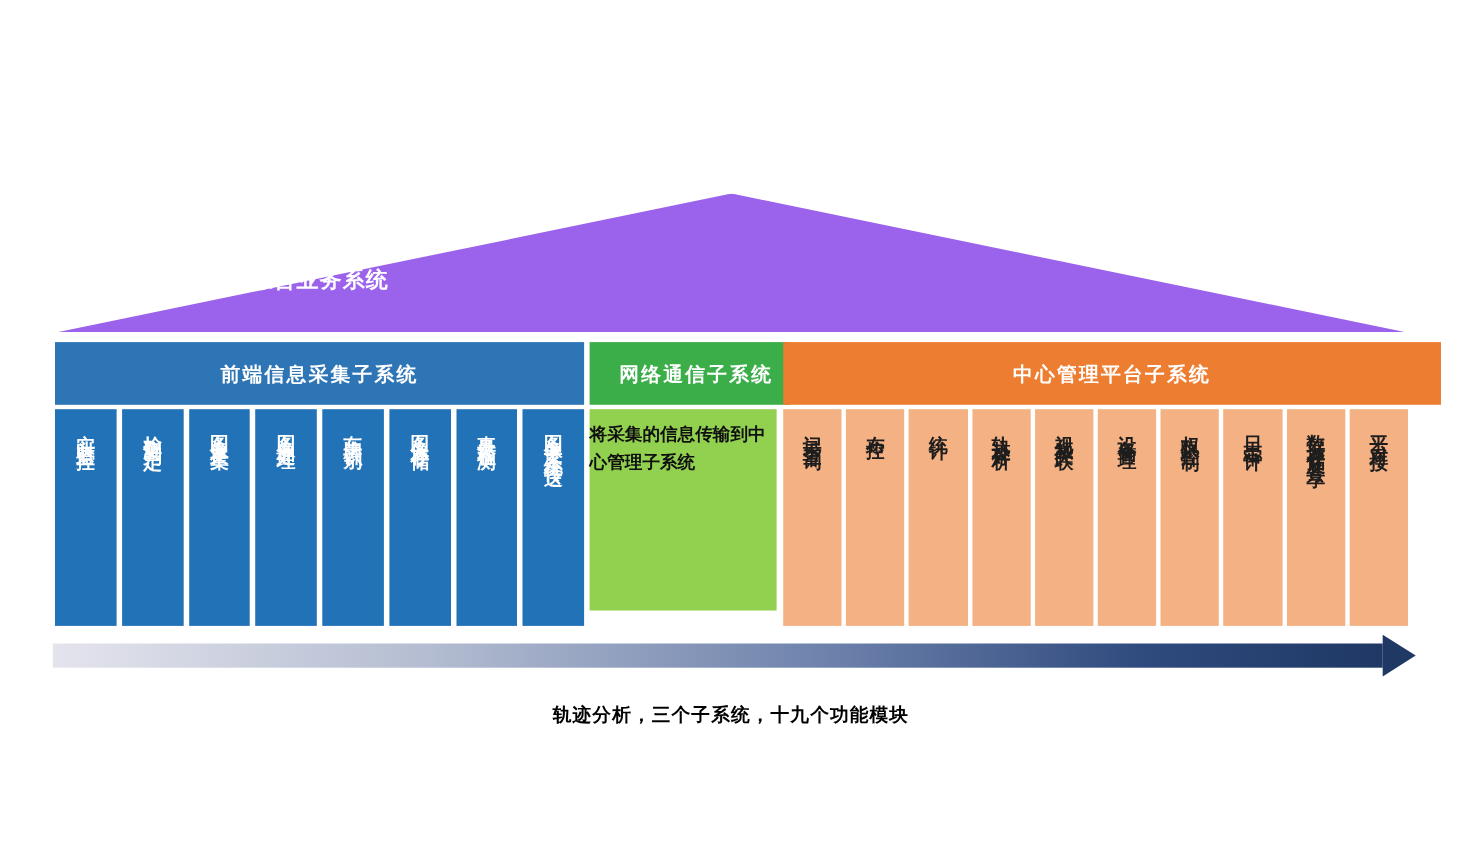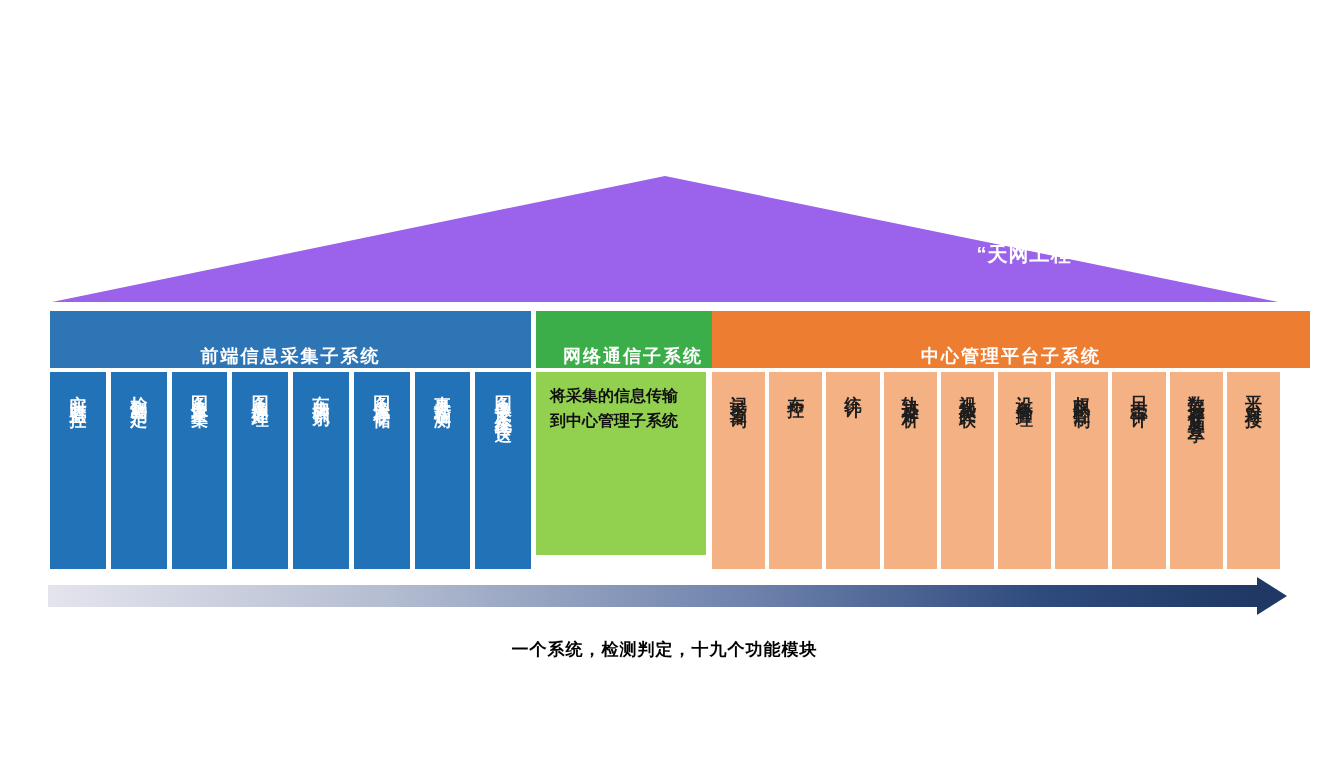--- a/index.html
+++ b/index.html
@@ -8,27 +8,27 @@
     font-family:"Liberation Sans","DejaVu Sans",sans-serif;overflow:hidden;
   }
   
   .roof{
     position:absolute;left:52px;top:176px;width:1226px;height:126px;
     background:#9B62EC;
     -webkit-clip-path:polygon(50% 0,100% 100%,0 100%);
     clip-path:polygon(50% 0,100% 100%,0 100%);
   }
   .roof-title{
-    position:absolute;left:52px;top:241px;width:1226px;text-align:right;
+    position:absolute;left:52px;top:241px;width:1226px;text-align:left;
     color:#ffffff;font-size:20px;font-weight:bold;letter-spacing:1px;
   }
   
   .header{
     position:absolute;top:311px;height:57px;
-    display:flex;align-items:flex-end;justify-content:center;
+    display:flex;align-items:center;justify-content:center;
     color:#ffffff;font-weight:bold;font-size:18px;letter-spacing:2px;
   }
   .header-frontend{left:50px;width:481px;background:#2E75B6;}
   .header-network{left:536px;width:170px;background:#3BAE4A;padding-left:12px;}
   .header-center{left:712px;width:598px;background:#ED7D31;}
   
   .cols{position:absolute;top:372px;height:197px;display:flex;}
   .cols-frontend{left:50px;width:481px;gap:5px;}
   .cols-center{left:712px;width:568px;gap:4px;}
   .vcol{flex:1;display:flex;justify-content:center;padding-top:10px;box-sizing:border-box;}
@@ -36,21 +36,21 @@
     writing-mode:vertical-rl;text-orientation:upright;
     font-weight:bold;font-size:17px;letter-spacing:5px;line-height:1;
   }
   .vcol-blue{background:#2272B8;}
   .vcol-blue span{color:#ffffff;}
   .vcol-orange{background:#F4B183;}
   .vcol-orange span{color:#1d1d1d;}
   
   .green-box{
     position:absolute;left:536px;top:372px;width:170px;height:183px;
-    background:#92D050;box-sizing:border-box;padding:12px 14px;
+    background:#92D050;box-sizing:border-box;padding:12px 0;
     color:#101010;font-weight:bold;font-size:16px;line-height:1.55;
   }
   
   .arrow{
     position:absolute;left:48px;top:577px;width:1239px;height:38px;
     display:flex;align-items:center;
   }
   .arrow-body{
     flex:1;height:22px;
     background:linear-gradient(90deg,#E4E4ED 0%,#B4BDD1 28%,#6E82AC 58%,#2F4A7E 82%,#1F3864 100%);
@@ -146,15 +146,15 @@
     <div class="vcol vcol-orange">
         <span>平台对接</span>
       </div>
   </div>
 
   <div class="arrow">
     <div class="arrow-body"></div>
     <div class="arrow-head"></div>
   </div>
 
-  <div class="caption">一个系统，检测判定，十九个功能模块</div>
+  <div class="caption">轨迹分析，三个子系统，十九个功能模块</div>
 
 </div>
 
 </body></html>

